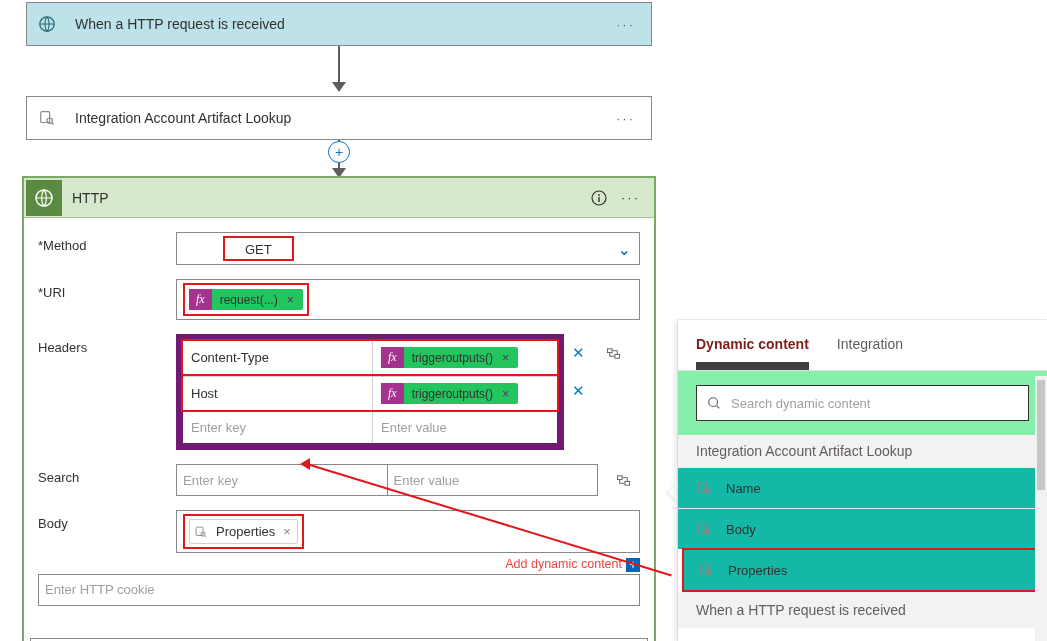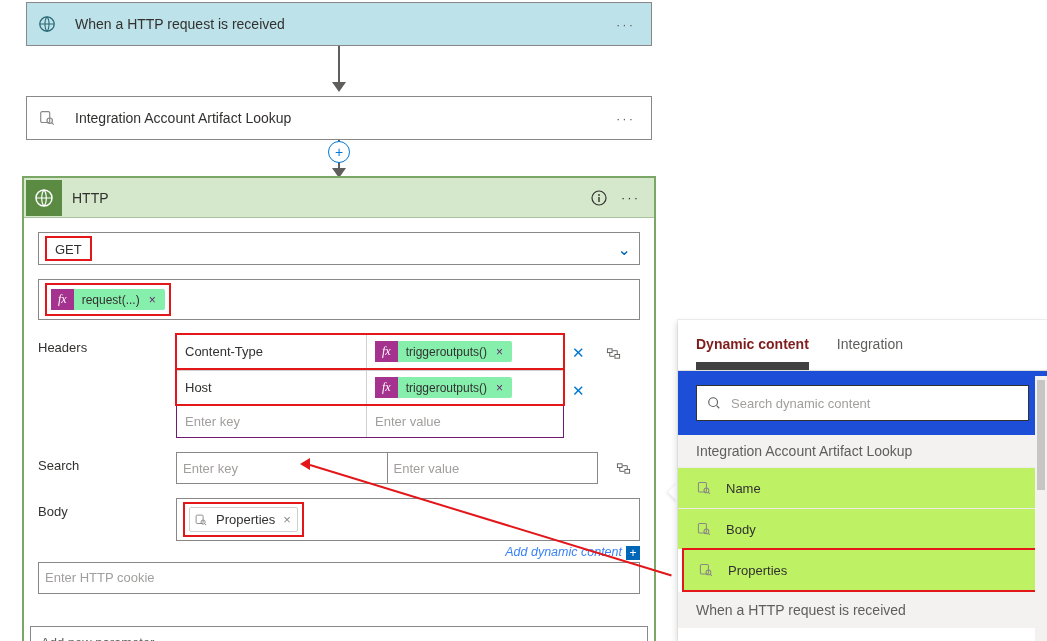--- a/index.html
+++ b/index.html
@@ -105,21 +105,21 @@
   .select-caret {
     position: absolute; right: 8px; top: 50%; transform: translateY(-50%);
     color: #0067b8; font-size: 16px;
   }
   .redbox { border: 2px solid #E3161A; }
   .placeholder { color: #a19f9d; }
 
   
   .fx-pill {
     display: inline-flex; align-items: center;
-    background: #86efac;
+    background: #22c55e;
     border-radius: 2px;
     padding-right: 6px;
     margin: 2px 0;
     font-size: 12px;
   }
   .fx-pill .fx-badge {
     background: #a4328e;
     color: #fff;
     font-style: italic;
     font-family: serif;
@@ -135,41 +135,41 @@
     background: #fff;
     border: 1px solid #d2d0ce;
     border-radius: 2px;
     padding: 4px 6px 4px 4px;
     font-size: 13px;
   }
   .prop-pill .prop-ic { margin-right: 8px; color:#8a8886; }
   .prop-pill .prop-x { margin-left: 8px; color:#8a8886; cursor:pointer; }
 
   
-  .headers-grid { border: 1px solid #701a75; }
+  .headers-grid { border: 7px solid #701a75; }
   .headers-row { display:flex; align-items:stretch; }
   .headers-row + .headers-row { border-top:1px solid #d2d0ce; }
   .hcell { padding:4px 8px; display:flex; align-items:center; min-height:32px; }
   .hkey { width: 190px; border-right:1px solid #d2d0ce; }
   .hval { flex:1; }
   .hact { width:34px; justify-content:center; color:#0078d4; cursor:pointer; font-size:15px;}
   .hact2 { width:34px; justify-content:center; color:#605e5c; cursor:pointer; font-size:15px;}
 
   .red-outline { outline:2px solid #E3161A; outline-offset:0; }
 
   .queries-grid { display:flex; }
   .queries-grid .inputbox { flex:1; }
   .queries-grid .inputbox + .inputbox { border-left:0; }
 
   .add-dyn {
     text-align: right;
     font-size: 12.5px;
     margin-top: 4px;
   }
-  .add-dyn a { color:#3b82f6; text-decoration:none;font-style:italic; }
+  .add-dyn a { color:#ef4444; text-decoration:none; }
   .add-dyn .plus-sq {
     display:inline-block;width:14px;height:14px;background:#0067b8;color:#fff;font-size:12px;line-height:14px;text-align:center;margin-left:4px;vertical-align:middle;
   }
 
   .add-param-row {
     border: 1px solid #8a8886;
     margin: 4px 6px 10px 6px;
     padding: 8px 10px;
     color:#605e5c; font-size:13px;
     display:flex; align-items:center; justify-content:space-between;
@@ -194,30 +194,30 @@
     border-right:10px solid #fff;
     filter: drop-shadow(-2px 1px 1px rgba(0,0,0,.08));
   }
   .dyn-tabs {
     display:flex; gap:28px;
     padding: 16px 18px 0 18px;
     border-bottom: 1px solid #e1dfdd;
   }
   .dyn-tab { padding-bottom:10px; font-size:14px; color:#605e5c; cursor:pointer; }
   .dyn-tab.active { font-weight:700; color:#7f1d1d; border-bottom:8px solid #404040; }
-  .dyn-search-wrap { padding: 14px 18px; background:#1d4ed8; }
+  .dyn-search-wrap { padding: 14px 18px; background:#86efac; }
   .dyn-search {
     border:1px solid #323130; height:36px; background:#fff;
     display:flex; align-items:center; padding:0 10px; gap:10px;
   }
   .dyn-section-title { padding: 8px 18px; font-size:14px; color:#605e5c; background:#f3f2f1;}
   .dyn-item {
     display:flex; align-items:center; gap:14px;
     padding: 12px 18px; border-top:1px solid #edebe9;
-    background:#bef264; cursor:pointer;
+    background:#14b8a6; cursor:pointer;
   }
   .dyn-item .dic { color:#8a8886; }
   .dyn-item.red { border:2px solid #E3161A; margin:-1px 4px 0 4px; padding-left:14px;}
   .dyn-section-title2 { padding: 10px 18px; font-size:14px; color:#605e5c; background:#f3f2f1;}
   .dyn-scroll { position:absolute; right:0; top:56px; bottom:0; width:12px; background:#f3f2f1;}
   .dyn-scroll .thumb { position:absolute; left:2px; right:2px; top:4px; height:110px; background:#c8c6c4; }
 
   
   .red-line {
     position:absolute;
@@ -283,29 +283,31 @@
             <circle cx="8" cy="5" r="0.9" fill="#323130"></circle>
             <rect x="7.3" y="7" width="1.4" height="5" fill="#323130"></rect>
           </svg>
     </div>
     <div class="dots">···</div>
   </div>
 
   <div class="http-body">
 
     <div class="row">
+      <div class="label">*Method</div>
       <div class="field">
         <div class="inputbox">
-          <span class="redbox" style="padding:4px 8px 2px;display:inline-block;">GET</span>
+          <span class="redbox" style="padding:4px 20px 2px;display:inline-block;margin-left:40px;">GET</span>
           <span class="select-caret">⌄</span>
         </div>
       </div>
     </div>
 
     <div class="row">
+      <div class="label">*URI</div>
       <div class="field">
         <div class="inputbox">
           <span class="redbox" style="padding:2px 4px;display:inline-block;">
             <span class="fx-pill">
               <span class="fx-badge">fx</span>
               <span class="fx-text">request(...)</span>
               <span class="fx-x">×</span>
             </span>
           </span>
         </div>

